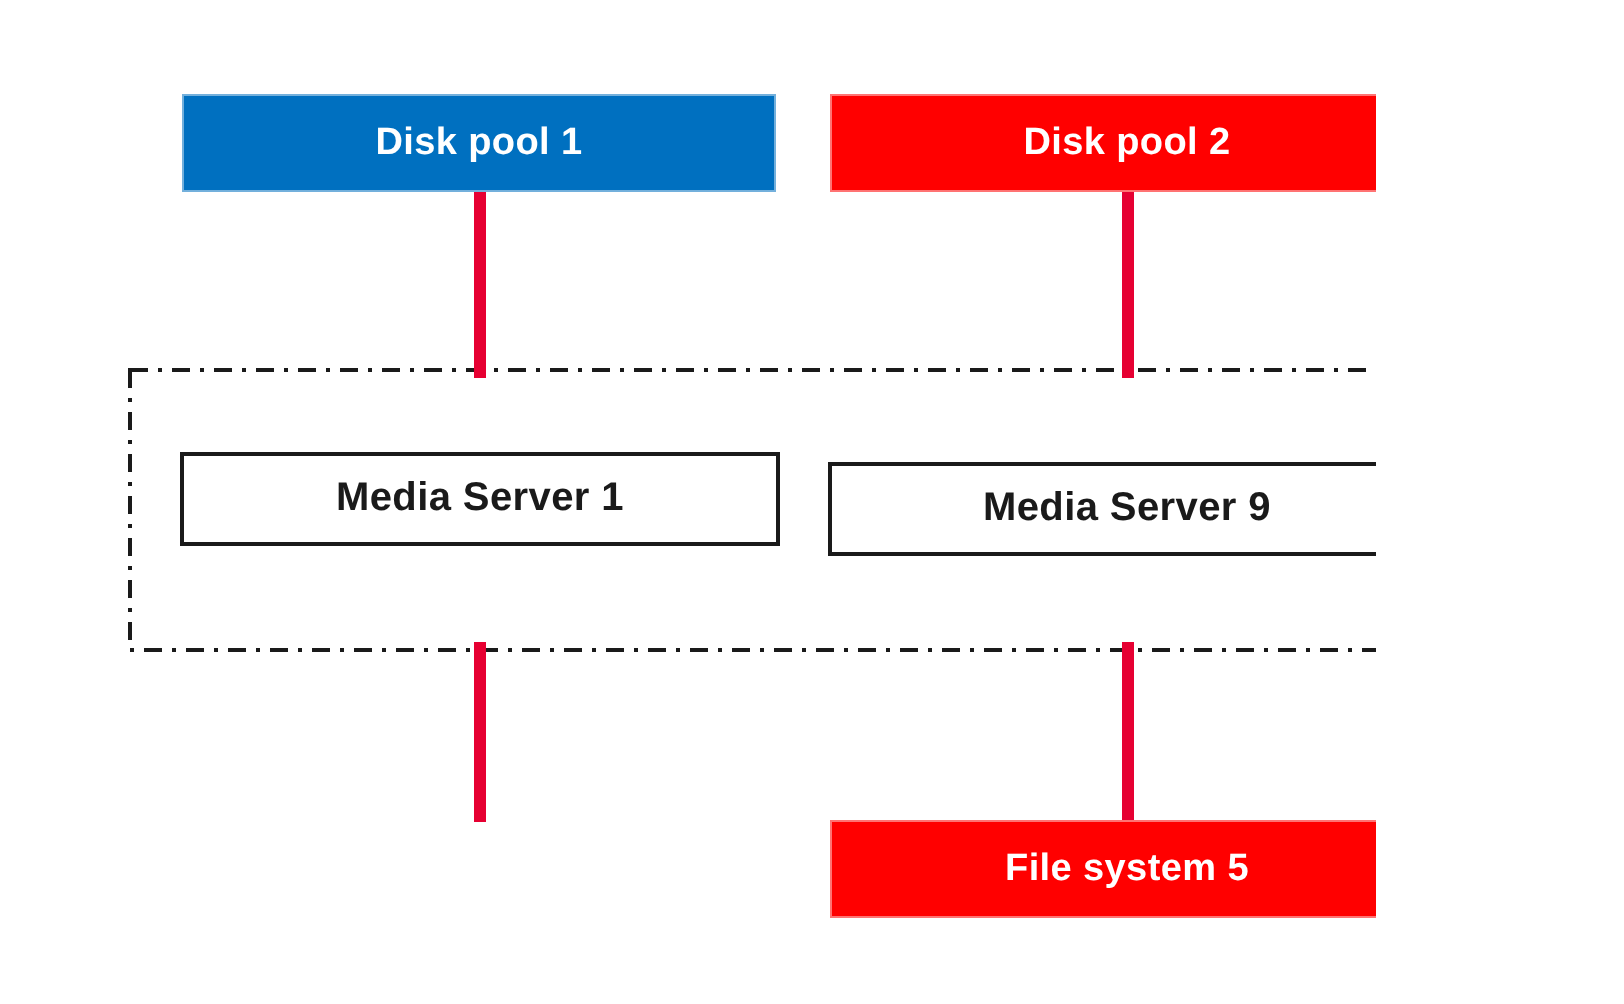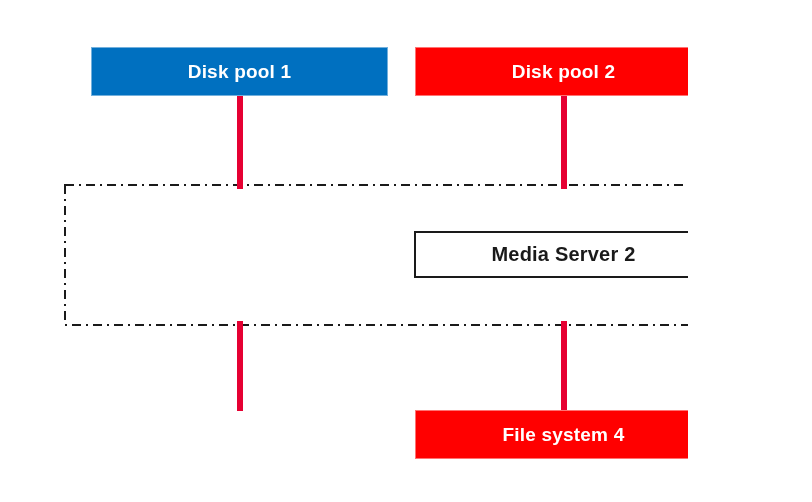--- a/index.html
+++ b/index.html
@@ -65,23 +65,26 @@
   </svg>
 
   <div id="disk-pool-1" class="node pool-node" style="background-color: rgb(0, 112, 192);">
     <span>Disk pool 1</span>
   </div>
 
   <div id="disk-pool-2" class="node pool-node" style="background-color: rgb(255, 0, 0);">
     <span>Disk pool 2</span>
   </div>
 
+  <div id="media-server-1" class="node server-node">
+    <span>Media Server 1</span>
+  </div>
 
   <div id="media-server-2" class="node server-node">
-    <span>Media Server 2</span>
+    <span>Media Server 9</span>
   </div>
 
 
   <div id="file-system-2" class="node pool-node" style="background-color: rgb(255, 0, 0);">
-    <span>File system 4</span>
+    <span>File system 5</span>
   </div>
 
 </div>
 
 </body></html>

